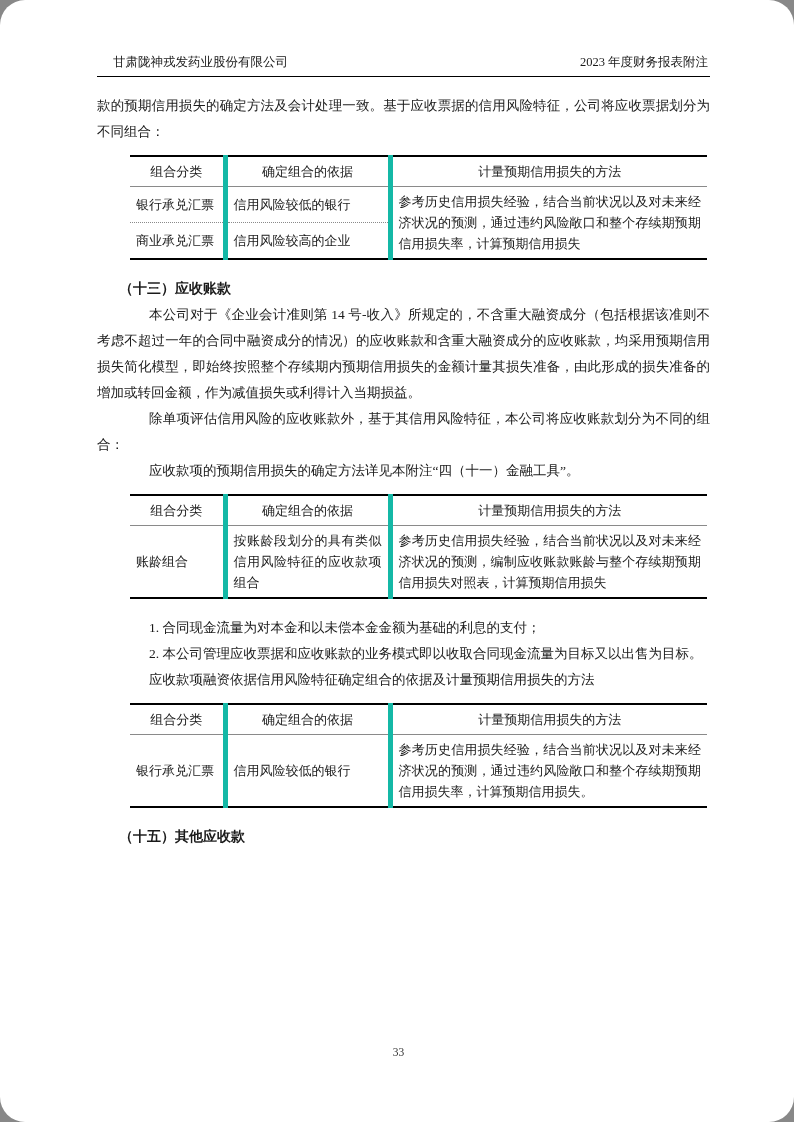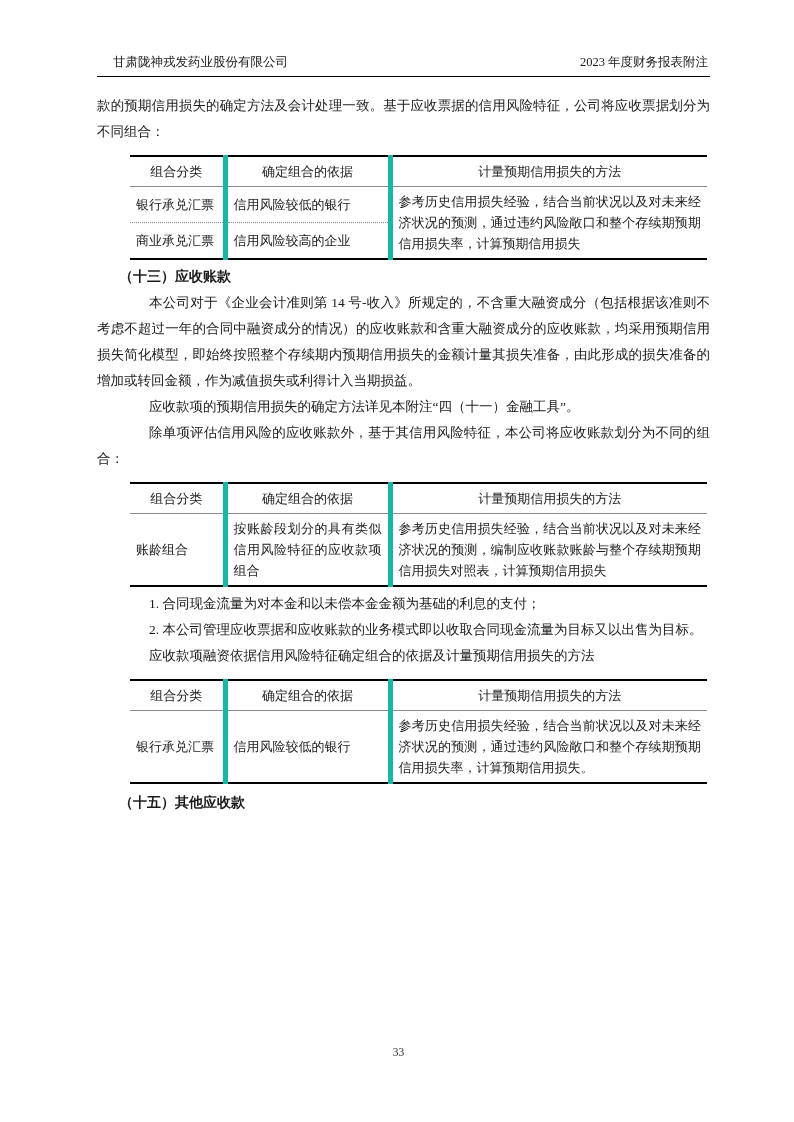--- a/index.html
+++ b/index.html
@@ -7,20 +7,21 @@
   .page {
     position: relative;
     width: 794px;
     height: 1122px;
     margin: 0 auto;
     background: #ffffff;
     font-family: "Liberation Serif", "DejaVu Serif", serif;
     color: #1a1a1a;
     padding: 54px 84px 0 97px;
     overflow: hidden;
+    border-radius: 25px;
   }
   
   .doc-header {
     display: flex;
     justify-content: space-between;
     align-items: flex-end;
     font-size: 12.5px;
     padding: 0 2px 5px 16px;
     border-bottom: 1.6px solid #000;
     margin-bottom: 16px;
@@ -37,21 +38,21 @@
     font-size: 14px;
     font-weight: 700;
     line-height: 26px;
     margin-left: 22px;
   }
   
   table.acc-table {
     border-collapse: collapse;
     table-layout: fixed;
     width: 577px;
-    margin: 10px 0 4px 33px;
+    margin: 10px 0 16px 33px;
     border-top: 2.5px solid #000;
     border-bottom: 2.5px solid #000;
     font-size: 13px;
     font-family: Liberation Serif, serif;
   }
   table.acc-table col.c1 { width: 95px; }
   table.acc-table col.c2 { width: 165px; }
   table.acc-table th {
     font-weight: normal;
     text-align: center;
@@ -114,22 +115,22 @@
       </tr>
       <tr>
         <td>商业承兑汇票</td>
         <td>信用风险较高的企业</td>
       </tr>
     </tbody>
   </table>
 
   <div class="heading mt4">（十三）应收账款</div>
   <p class="para">本公司对于《企业会计准则第 14 号-收入》所规定的，不含重大融资成分（包括根据该准则不考虑不超过一年的合同中融资成分的情况）的应收账款和含重大融资成分的应收账款，均采用预期信用损失简化模型，即始终按照整个存续期内预期信用损失的金额计量其损失准备，由此形成的损失准备的增加或转回金额，作为减值损失或利得计入当期损益。</p>
+  <p class="para">除单项评估信用风险的应收账款外，基于其信用风险特征，本公司将应收账款划分为不同的组合：</p>
   <p class="para">应收款项的预期信用损失的确定方法详见本附注“四（十一）金融工具”。</p>
-  <p class="para">除单项评估信用风险的应收账款外，基于其信用风险特征，本公司将应收账款划分为不同的组合：</p>
 
   <table class="acc-table">
     <colgroup>
         <col class="c1">
         <col class="c2">
         <col class="c3">
       </colgroup>
     <thead>
       <tr>
         <th>组合分类</th>

